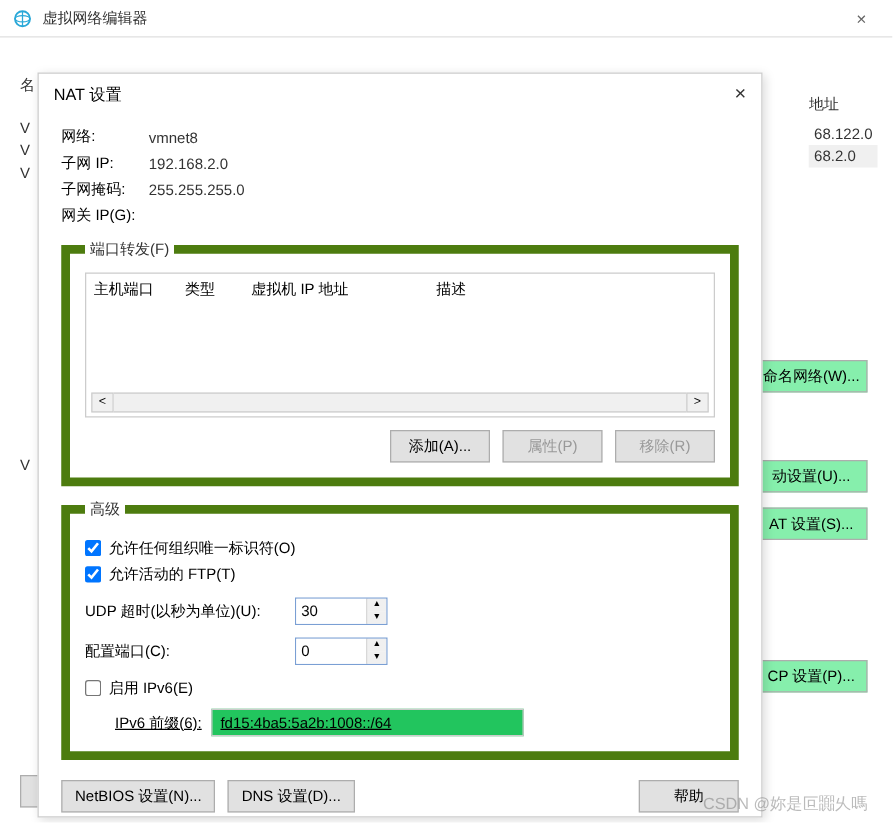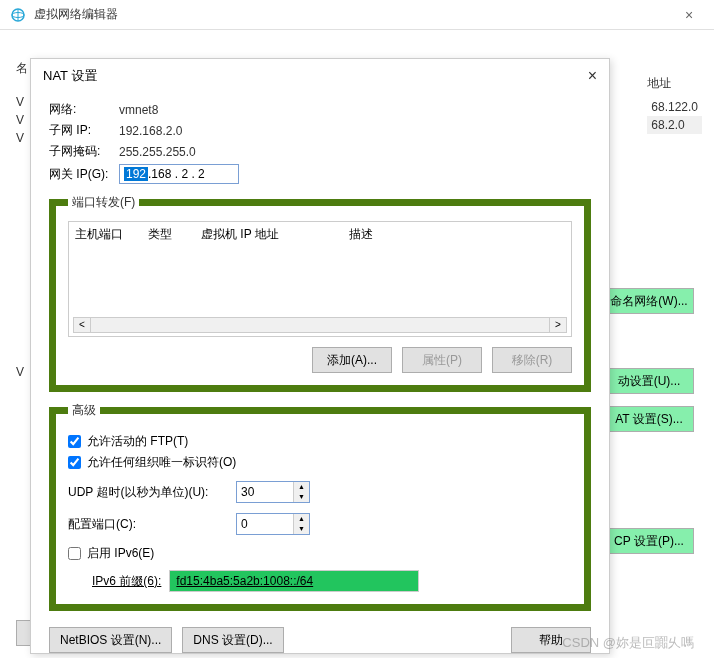--- a/index.html
+++ b/index.html
@@ -119,23 +119,20 @@
     <div class="info-row">
       <span class="lbl">子网 IP:</span>
       <span class="val">192.168.2.0</span>
     </div>
     <div class="info-row">
       <span class="lbl">子网掩码:</span>
       <span class="val">255.255.255.0</span>
     </div>
     <div class="info-row">
       <span class="lbl">网关 IP(G):</span>
-      <span class="gw" style="border:1px solid #7a9fd4;padding:2px 4px;display:inline-block;width:120px;">
-        <span class="sel">192</span><span>.168 . 2 . 2</span>
-      </span>
     </div>
 
     <fieldset>
       <legend>端口转发(F)</legend>
       <div class="table-box">
         <div class="table-hdr">
           <span class="c1">主机端口</span>
           <span class="c2">类型</span>
           <span class="c3">虚拟机 IP 地址</span>
           <span>描述</span>
@@ -150,25 +147,25 @@
         <div class="btn">添加(A)...</div>
         <div class="btn disabled">属性(P)</div>
         <div class="btn disabled">移除(R)</div>
       </div>
     </fieldset>
 
     <fieldset>
       <legend>高级</legend>
       <div class="chk-row">
         <input type="checkbox" checked="" style="">
-        <span>允许活动的 FTP(T)</span>
+        <span>允许任何组织唯一标识符(O)</span>
       </div>
       <div class="chk-row">
         <input type="checkbox" checked="" style="">
-        <span>允许任何组织唯一标识符(O)</span>
+        <span>允许活动的 FTP(T)</span>
       </div>
       <div class="spin-row">
         <span class="slbl">UDP 超时(以秒为单位)(U):</span>
         <div class="spin-box">
           <input type="text" value="30" style="">
           <div class="spin-btns">
               <span>▲</span>
               <span>▼</span>
             </div>
         </div>

